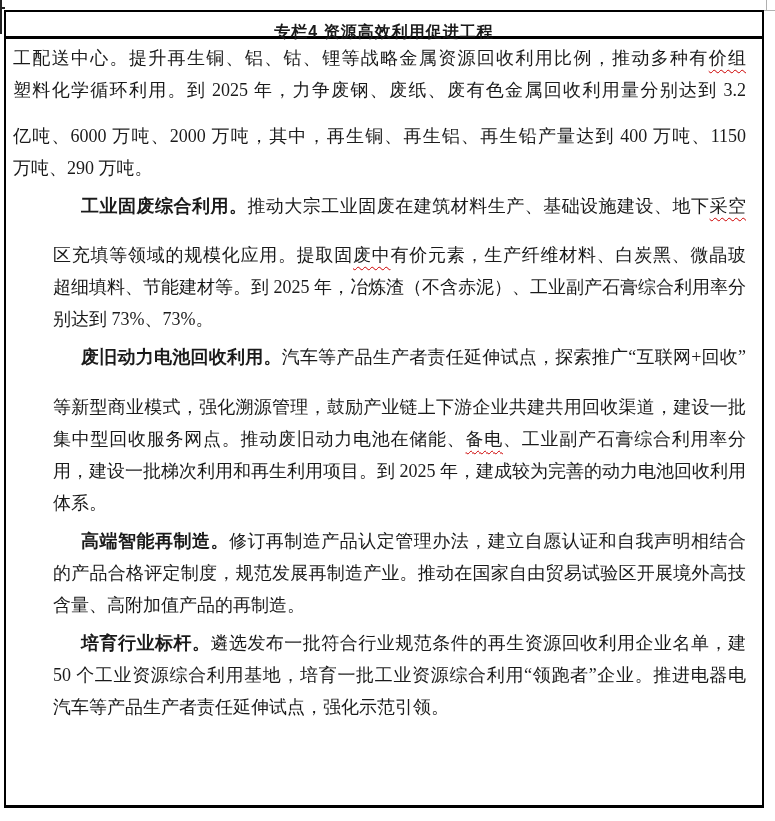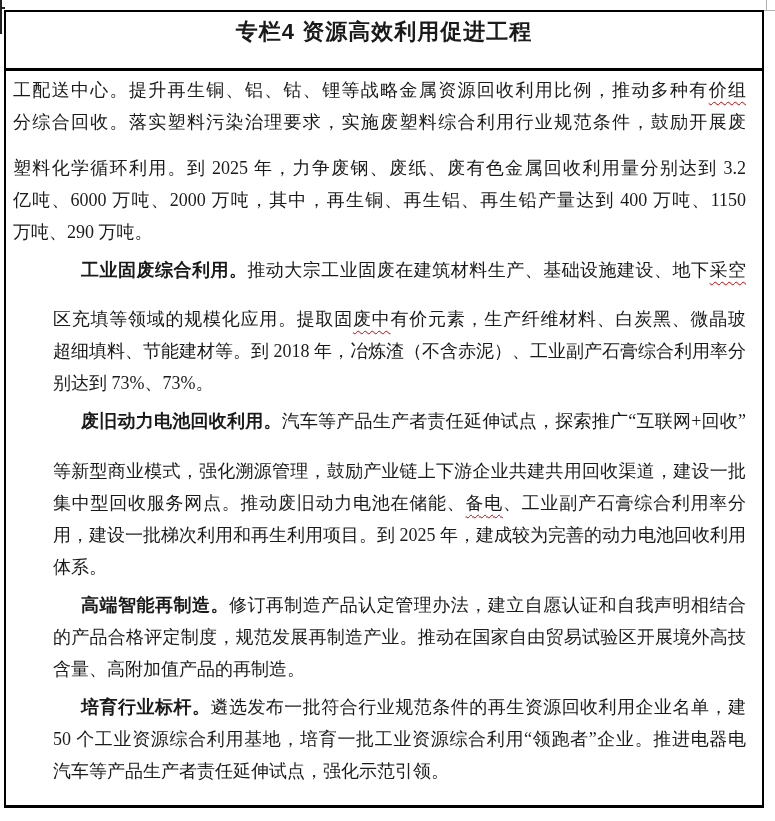--- a/index.html
+++ b/index.html
@@ -19,22 +19,22 @@
   .tl-h{left:0;top:7px;width:5px;height:2px;}
   .tr-v{left:766px;top:0;width:1px;height:11px;background:var(--grid);}
   .tr-h{left:763px;top:10px;width:12px;height:1px;background:var(--grid);}
   
   .box{
     position:absolute;left:4px;top:10px;width:760px;height:798px;
     box-sizing:border-box;background:#ffffff;
     border:2px solid var(--border);border-bottom-width:3px;
   }
   .title{
-    box-sizing:border-box;height:59px;line-height:40px;text-align:center;
-    font-family:"Liberation Sans",sans-serif;font-weight:700;font-size:22px;
+    box-sizing:border-box;height:27px;line-height:40px;text-align:center;
+    font-family:"Liberation Sans",sans-serif;font-weight:700;font-size:16px;
     color:var(--text);border-bottom:3px solid var(--border);
     letter-spacing:1px;
   }
   .body{
     box-sizing:border-box;padding:3px 16px 0 7px;color:var(--text);
   }
   .p + .p{margin-top:6px;margin-left:40px;}
   .line{
     height:32px;line-height:32px;overflow:hidden;
     font-size:18px;
@@ -61,29 +61,28 @@
   <div class="artifact tl-v"></div>
   <div class="artifact tl-h"></div>
   <div class="artifact tr-v"></div>
   <div class="artifact tr-h"></div>
 
   <div class="box">
     <div class="title">专栏4 资源高效利用促进工程</div>
     <div class="body">
         <div class="p">
           <div class="line"><span>工配送中心。提升再生铜、铝、钴、锂等战略金属资源回收利用比例，推动多种有</span><span class="sq">价组</span></div>
-          <div class="line"><span>分综合回收。落实塑料污染治理要求，实施废塑料综合利用行业规范条件，鼓励开展废</span></div>
           <div class="line"><span>塑料化学循环利用。到 2025 年，力争废钢、废纸、废有色金属回收利用量分别达到 3.2</span></div>
           <div class="line"><span>亿吨、6000 万吨、2000 万吨，其中，再生铜、再生铝、再生铅产量达到 400 万吨、1150</span></div>
           <div class="line last"><span>万吨、290 万吨。</span></div>
         </div>
         <div class="p">
           <div class="line first"><span class="lead">工业固废综合利用。</span><span>推动大宗工业固废在建筑材料生产、基础设施建设、地下</span><span class="sq">采空</span></div>
           <div class="line"><span>区充填等领域的规模化应用。提取固</span><span class="sq">废中</span><span>有价元素，生产纤维材料、白炭黑、微晶玻璃、</span></div>
-          <div class="line"><span>超细填料、节能建材等。到 2018 年，冶炼渣（不含赤泥）、工业副产石膏综合利用率分</span></div>
+          <div class="line"><span>超细填料、节能建材等。到 2025 年，冶炼渣（不含赤泥）、工业副产石膏综合利用率分</span></div>
           <div class="line last"><span>别达到 73%、73%。</span></div>
         </div>
         <div class="p">
           <div class="line first"><span class="lead">废旧动力电池回收利用。</span><span>汽车等产品生产者责任延伸试点，探索推广“互联网+回收”</span></div>
           <div class="line"><span>等新型商业模式，强化溯源管理，鼓励产业链上下游企业共建共用回收渠道，建设一批</span></div>
           <div class="line"><span>集中型回收服务网点。推动废旧动力电池在储能、</span><span class="sq">备电</span><span>、工业副产石膏综合利用率分</span></div>
           <div class="line"><span>用，建设一批梯次利用和再生利用项目。到 2025 年，建成较为完善的动力电池回收利用</span></div>
           <div class="line last"><span>体系。</span></div>
         </div>
         <div class="p">

